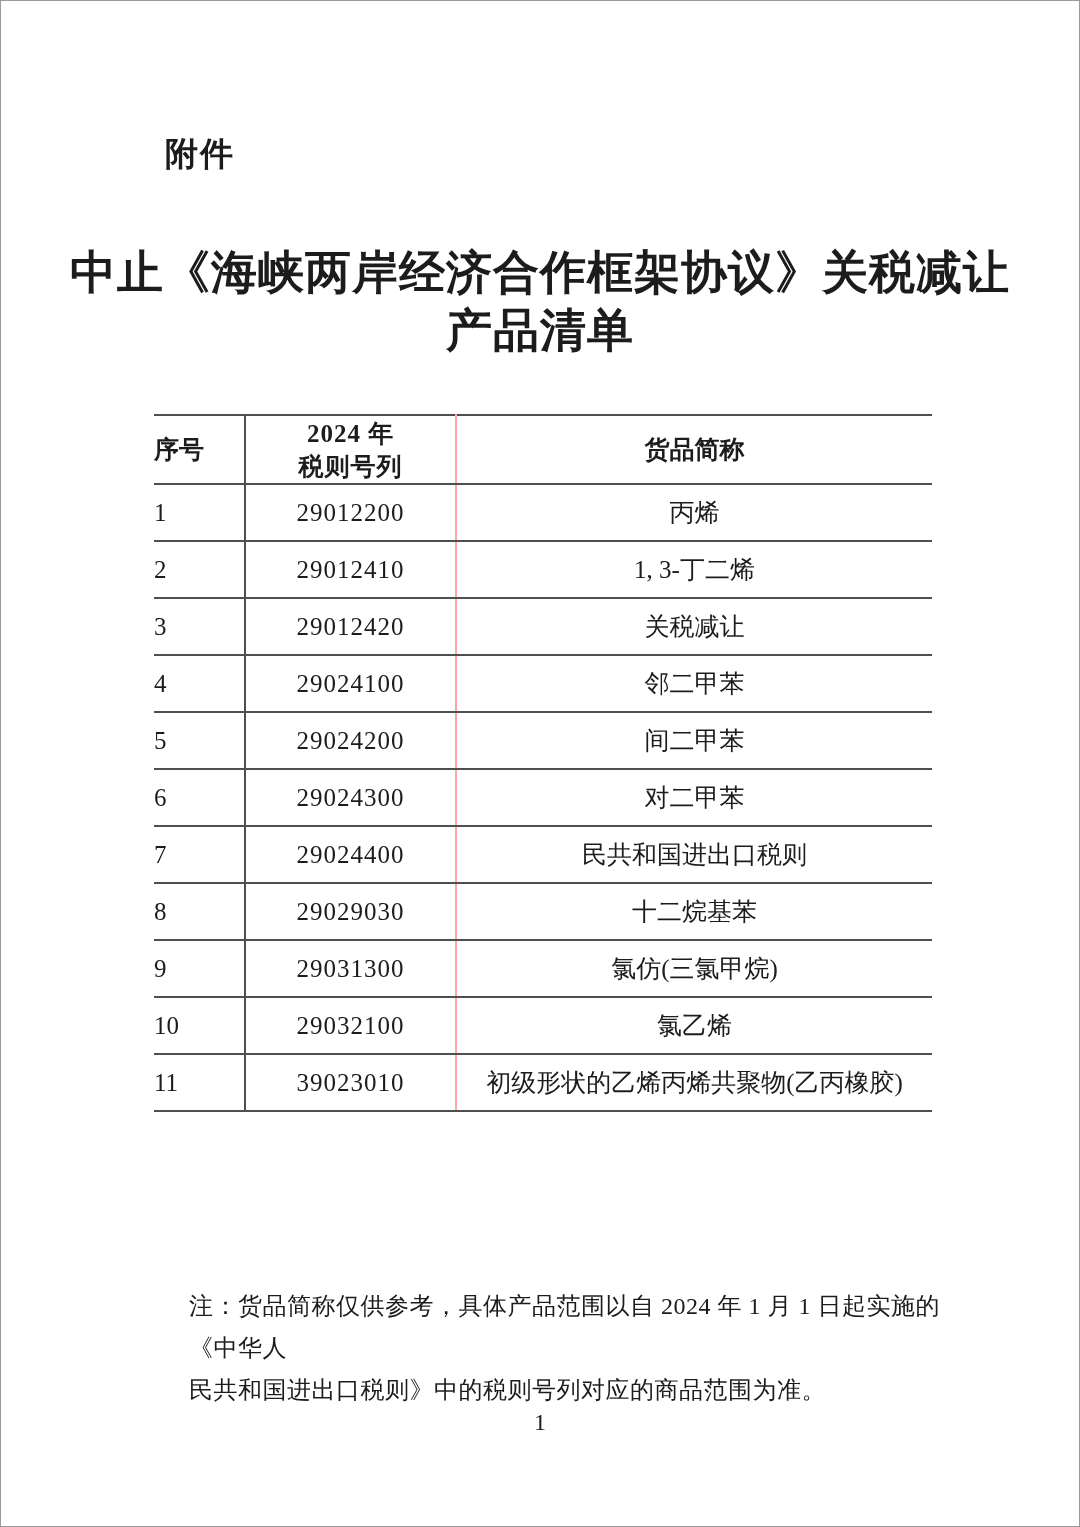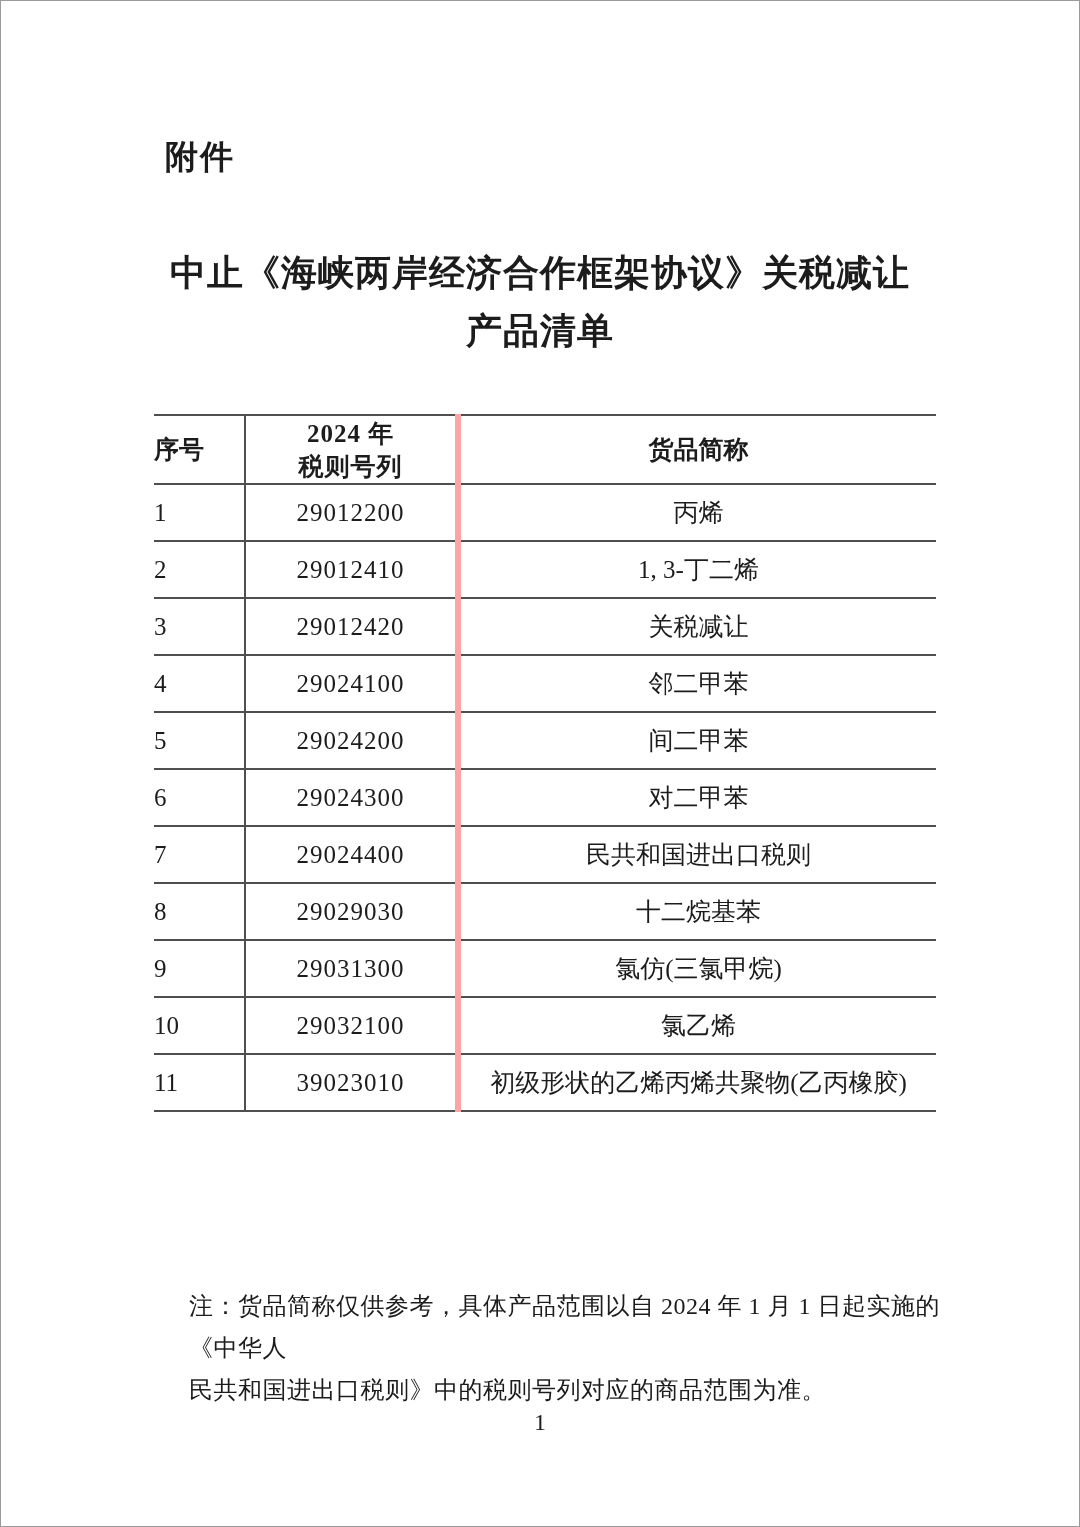--- a/index.html
+++ b/index.html
@@ -15,34 +15,34 @@
     border: 1px solid #9a9a9a;
     background: #ffffff;
     color: #1c1c1c;
     font-family: "Liberation Serif", serif;
     overflow: hidden;
   }
   .attachment-label {
     position: absolute;
     left: 164px;
     top: 136px;
-    font-family: Liberation Sans, sans-serif;
+    font-family: Liberation Mono, monospace;
     font-weight: bold;
     font-size: 33px;
     line-height: 40px;
     letter-spacing: 2px;
   }
   .doc-title {
     position: absolute;
     left: 0;
     right: 0;
     top: 243px;
     text-align: center;
     font-weight: bold;
-    font-size: 36px;
+    font-size: 46px;
     line-height: 58px;
     letter-spacing: 1px;
   }
   .product-table {
     position: absolute;
     left: 153px;
     top: 413px;
     width: 774px;
     border-collapse: collapse;
     table-layout: fixed;
@@ -56,21 +56,21 @@
     font-weight: normal;
   }
   .product-table thead th {
     height: 67px;
     font-weight: bold;
   }
   .product-table tbody td {
     height: 55px;
   }
   .col-no   { width: 90px;  text-align: left; border-right: 2px solid #4f4f4f; }
-  .col-code { width: 209px; text-align: center; border-right: 6px solid #fca5a5; letter-spacing: 1px; border-radius: 6px; }
+  .col-code { width: 209px; text-align: center; border-right: 2px solid #fca5a5; letter-spacing: 1px; border-radius: 6px; }
   .col-name { width: 475px; text-align: center; padding-left: 12px; }
   th.col-name { text-align: center; padding-left: 0; }
   .code-header-line { line-height: 33px; text-align: center; letter-spacing: 1px; }
   .note {
     position: absolute;
     left: 166px;
     top: 1284px;
     width: 766px;
     font-size: 24px;
     line-height: 42px;

